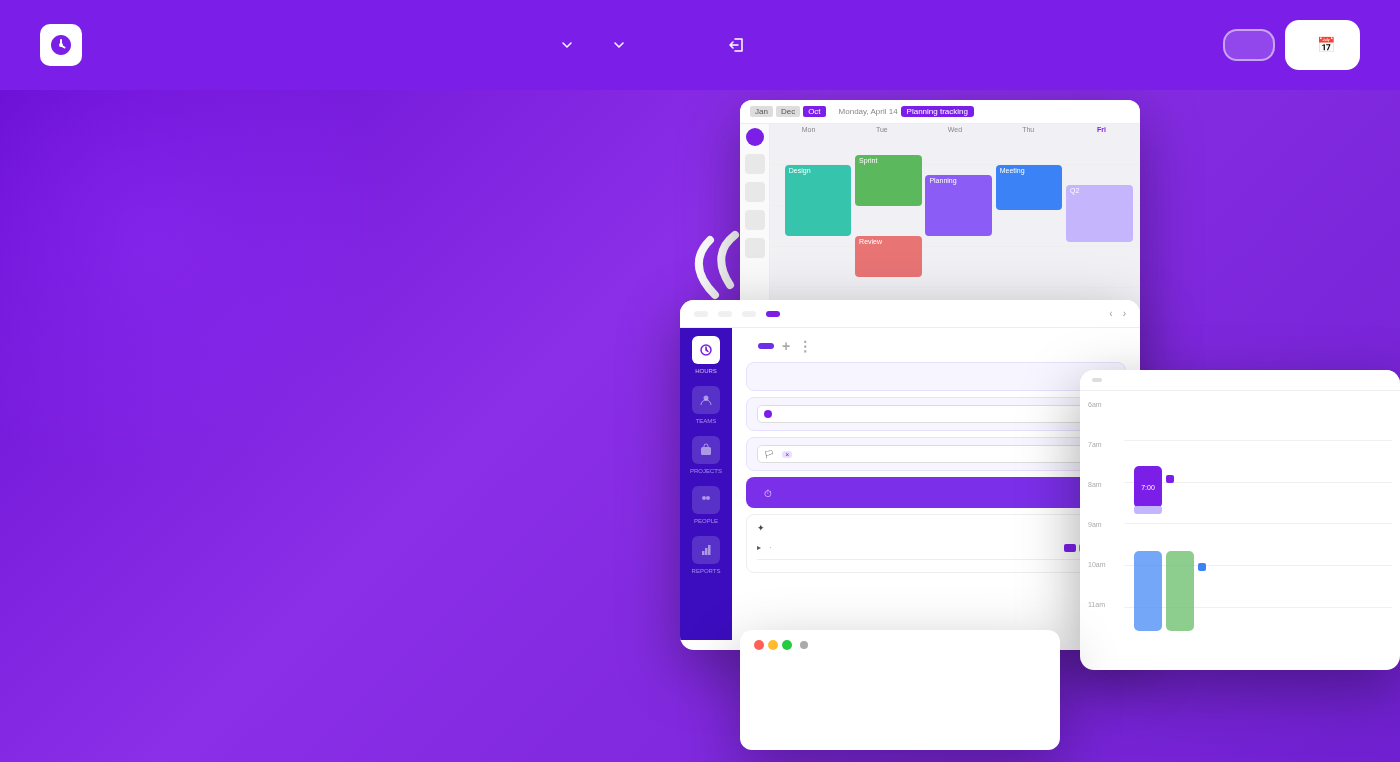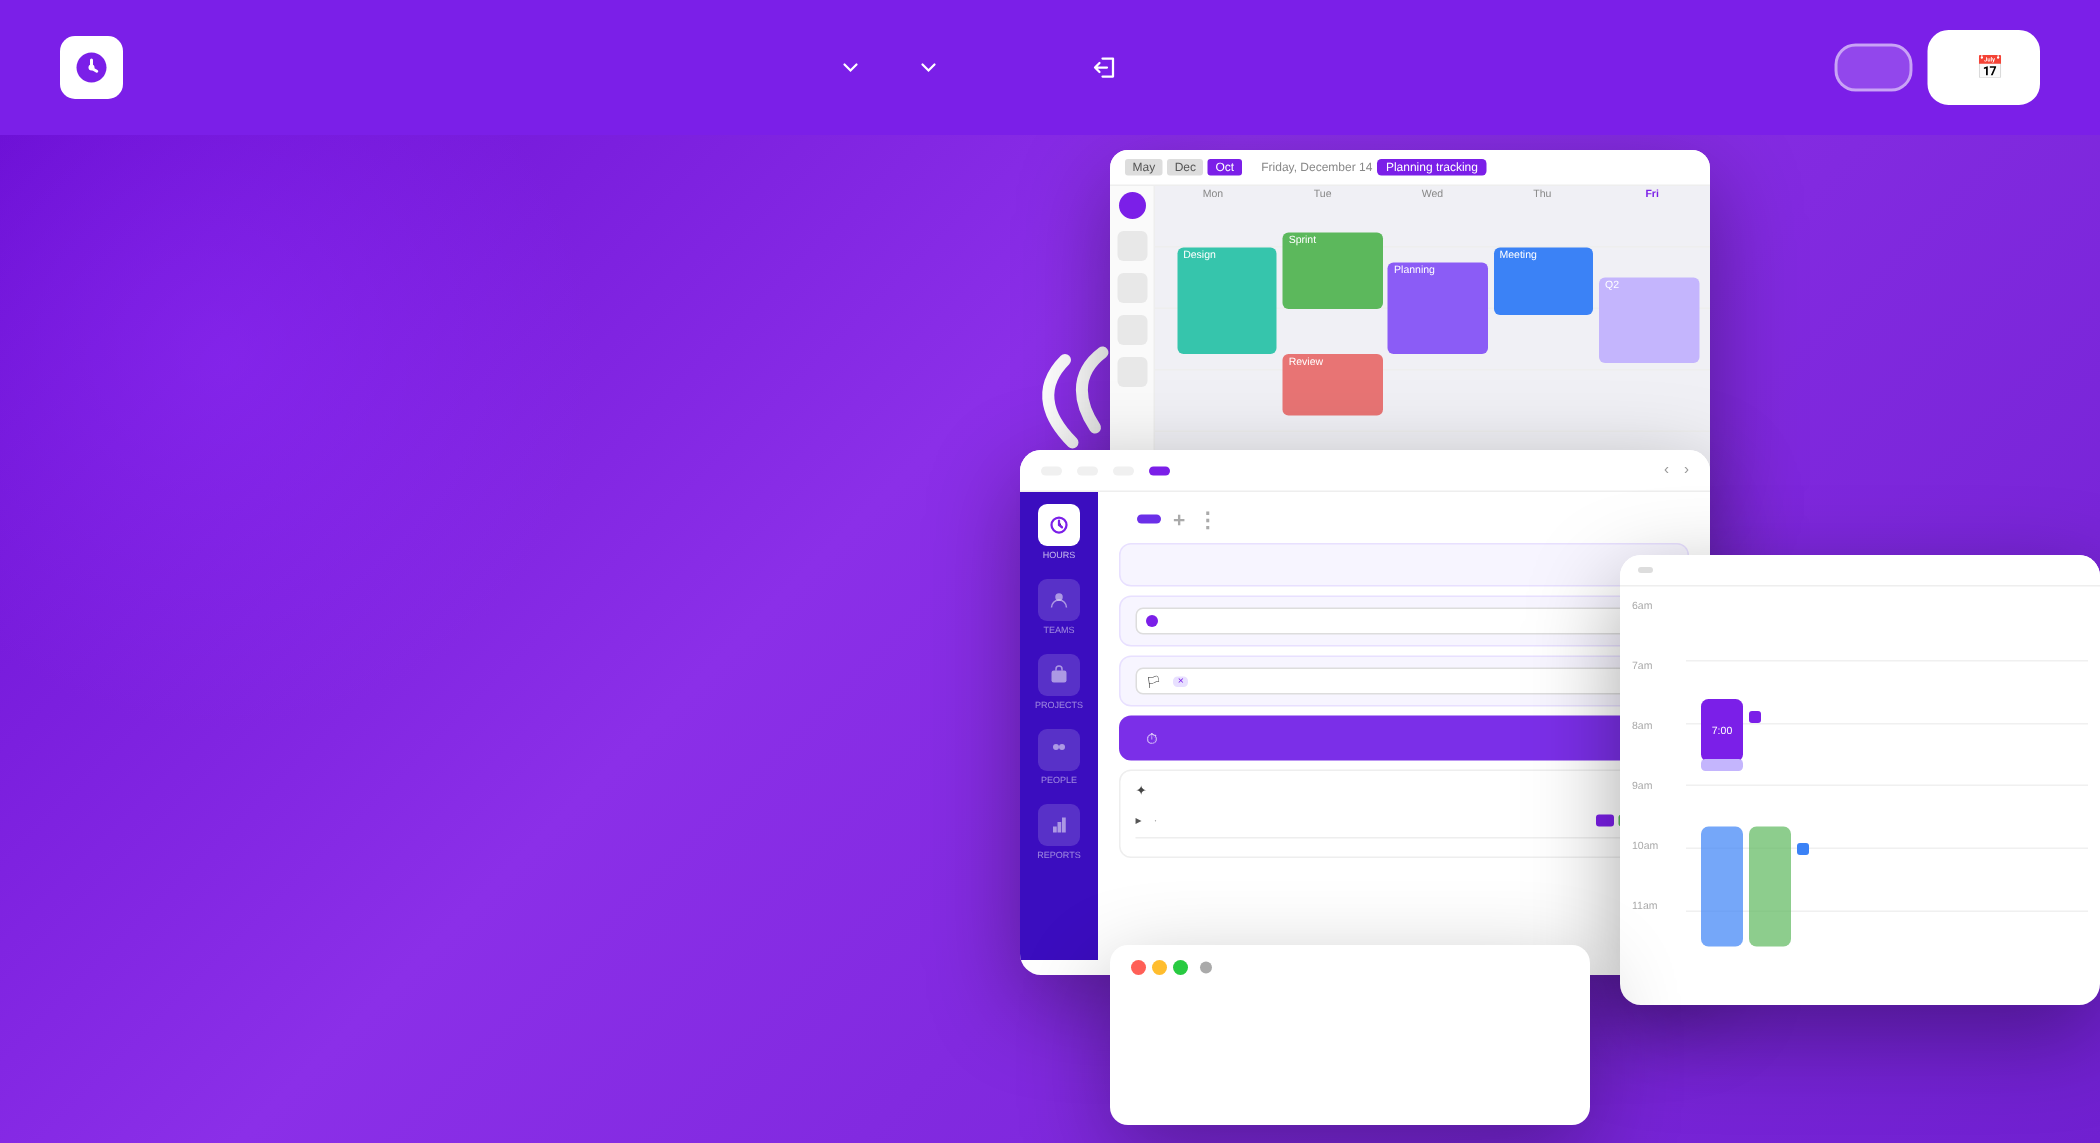--- a/index.html
+++ b/index.html
@@ -512,24 +512,24 @@
     <p class="hero-sub">
       <span></span><span class="highlight"></span><span></span>
     </p>
   </div>
 
   <div class="screenshot-container">
 
     <div class="screenshot-main">
       <div class="cal-header">
         <div style="display:flex;gap:3px;align-items:center;">
-          <span style="background:#ddd;border-radius:2px;padding:1px 5px;font-size:8px;">May</span>
+          <span style="background:#ddd;border-radius:2px;padding:1px 5px;font-size:8px;">Jan</span>
           <span style="background:#ddd;border-radius:2px;padding:1px 5px;font-size:8px;">Dec</span>
           <span style="background:#7B1FE8;color:white;border-radius:2px;padding:1px 5px;font-size:8px;">Oct</span>
-          <span style="margin-left:10px;font-size:8px;color:#888;">Friday, December 14</span>
+          <span style="margin-left:10px;font-size:8px;color:#888;">Monday, April 14</span>
           <span style="margin-left:auto;background:#7B1FE8;color:white;border-radius:3px;padding:1px 6px;font-size:8px;">Planning tracking</span>
         </div>
       </div>
       <div class="cal-body">
         <div class="cal-sidebar">
           <div class="cal-sidebar-icon" style="background:#7B1FE8;border-radius:50%;width:18px;height:18px;"></div>
           <div class="cal-sidebar-icon"></div>
           <div class="cal-sidebar-icon"></div>
           <div class="cal-sidebar-icon"></div>
           <div class="cal-sidebar-icon"></div>

